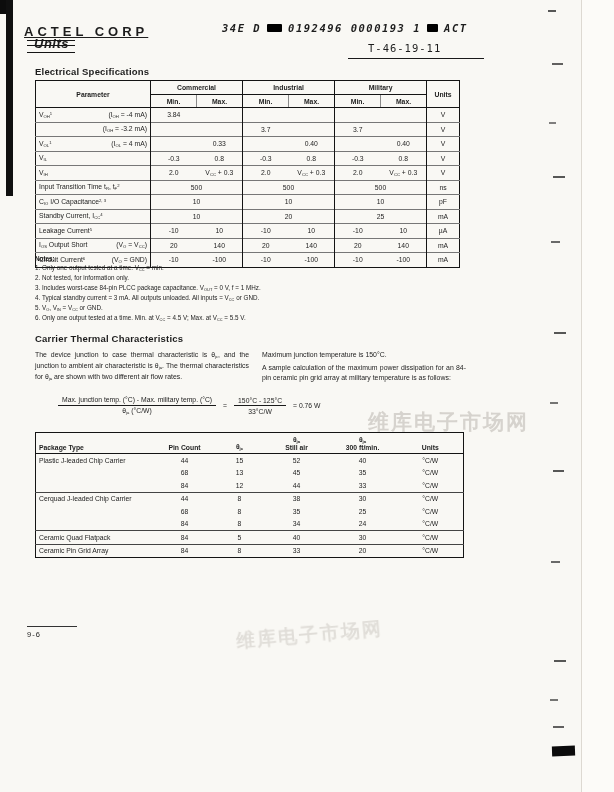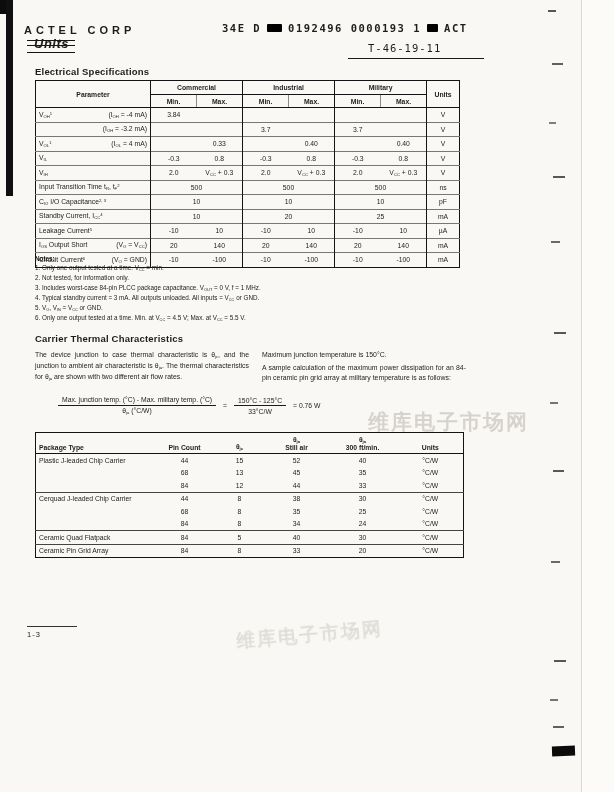--- a/index.html
+++ b/index.html
@@ -20,27 +20,27 @@
   .tk5{left:551px;top:241px;width:9px;opacity:.7;}
   .tk6{left:554px;top:332px;width:12px;opacity:.8;}
   .tk7{left:550px;top:402px;width:8px;opacity:.65;}
   .tk8{left:553px;top:470px;width:11px;opacity:.8;}
   .tk9{left:551px;top:561px;width:9px;opacity:.7;}
   .tk10{left:554px;top:660px;width:12px;opacity:.8;}
   .tk11{left:550px;top:699px;width:8px;opacity:.65;}
   .tk12{left:553px;top:726px;width:11px;opacity:.75;}
 
   
-  .company{position:absolute;left:24px;top:24px;font-size:11px;font-weight:bold;letter-spacing:4px;}
+  .company{position:absolute;left:24px;top:24px;font-size:13px;font-weight:bold;letter-spacing:4px;text-decoration:underline;}
   .logo{position:absolute;left:27px;top:36px;width:48px;height:19px;}
   .logo .ln{position:absolute;left:0;width:100%;height:1.3px;background:#141414;}
   .logo .ln1{top:4px;}.logo .ln2{top:9px;}.logo .ln3{top:16px;}
   .logo .lt{position:absolute;left:7px;top:0px;font-style:italic;font-weight:bold;font-size:13px;letter-spacing:.5px;}
   .scan-code{position:absolute;left:222px;top:22px;display:flex;align-items:center;
-             font-family:"DejaVu Sans Mono",monospace;font-weight:bold;font-size:10.5px;letter-spacing:1.5px;white-space:nowrap;}
+             font-family:"DejaVu Sans Mono",monospace;font-weight:bold;font-size:10.5px;letter-spacing:1.5px;white-space:nowrap;font-style:italic;}
   .scan-code .blob{display:inline-block;height:8px;background:#000;border-radius:1px;margin:0 6px;}
   .scan-code .b1{width:15px;}
   .scan-code .b2{width:11px;}
   .doc-number{position:absolute;left:368px;top:42px;font-family:"DejaVu Sans Mono",monospace;font-size:10.5px;letter-spacing:1px;}
   .doc-underline{position:absolute;left:348px;top:58px;width:136px;height:1.2px;background:#1a1a1a;}
 
   
   .sec-title{position:absolute;margin:0;font-size:9.5px;font-weight:bold;letter-spacing:.2px;}
   .sec1-title{left:35px;top:66px;}
   .sec2-title{left:35px;top:333px;}
@@ -442,18 +442,18 @@
           <td class="tval">84</td>
           <td class="tval">8</td>
           <td class="tval">33</td>
           <td class="tval">20</td>
           <td class="tval">°C/W</td>
         </tr>
       </tbody>
   </table>
 
   <div class="footer-line"></div>
-  <div class="page-number">1-3</div>
+  <div class="page-number">9-6</div>
 
   <div class="wm wm1">维库电子市场网</div>
   <div class="wm wm2">维库电子市场网</div>
 
 </div>
 
 </body></html>

